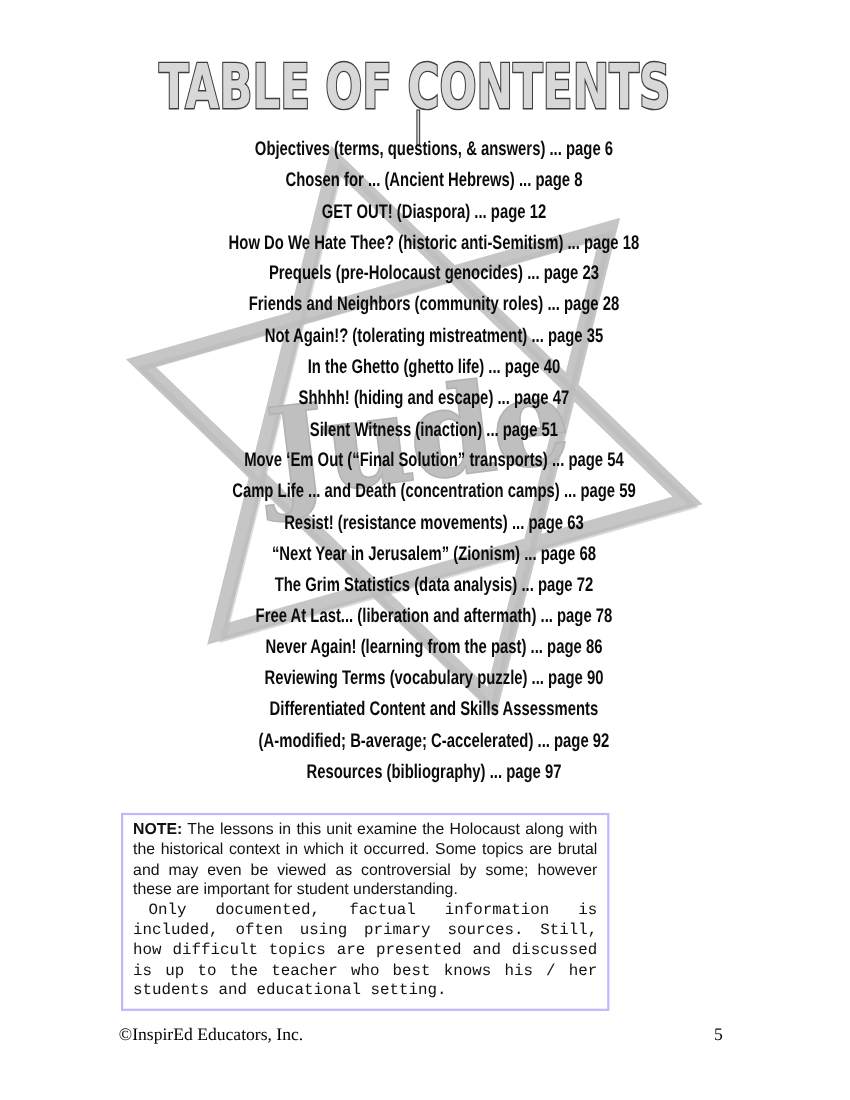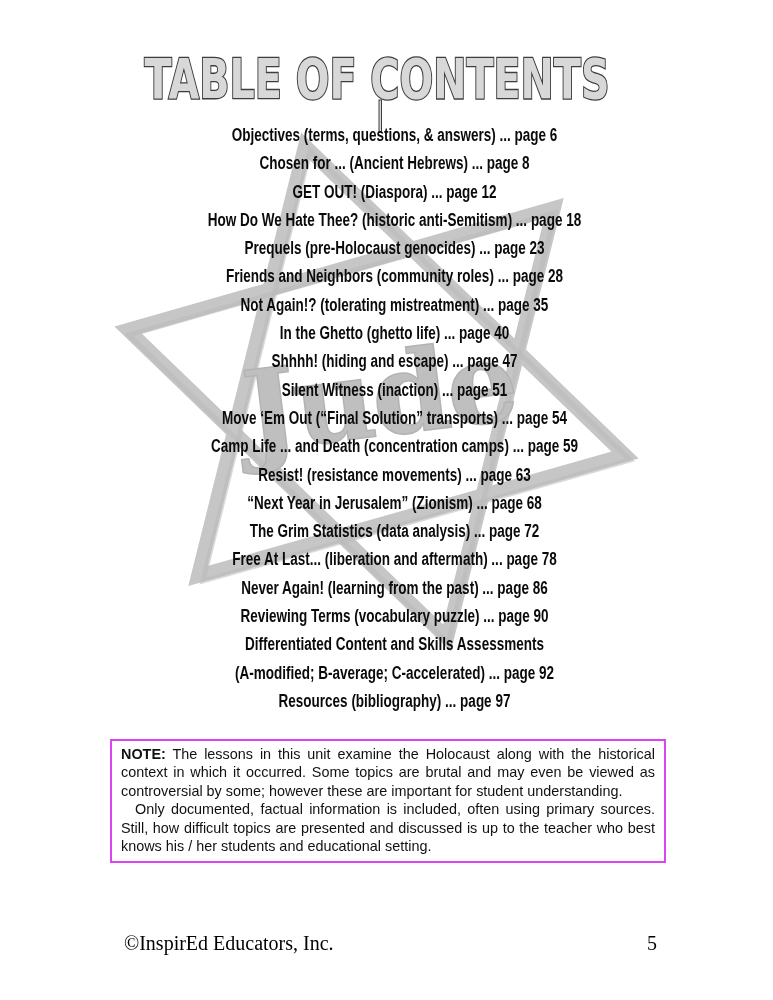--- a/index.html
+++ b/index.html
@@ -62,46 +62,45 @@
     letter-spacing: 0px;
     white-space: nowrap;
     transform: scaleX(0.75);
     transform-origin: 50% 50%;
     color: #0a0a0a;
   }
 
   
   .note-box {
     position: absolute;
-    left: 110px; top: 739px; width: 556px;
+    left: 110px; top: 739px; width: 444px;
     z-index: 2;
-    border: 2px solid #d946ef;
+    border: 2px solid #c4b5fd;
     background: transparent;
     padding: 4px 9px 6px 9px;
     font-size: 14.4px;
     line-height: 18.4px;
     text-align: justify;
     color: #111;
   }
   .note-box p { margin: 0; }
-  .note-box .p2 { text-indent: 14px; }
+  .note-box .p2 { text-indent: 14px; font-family: Liberation Mono, monospace; }
   .note-label { font-weight: bold; }
 
   
   .footer {
     position: absolute;
     left: 108px; right: 116px; top: 932px;
     z-index: 2;
     display: flex;
     justify-content: space-between;
     align-items: baseline;
     font-family: "Liberation Serif", serif;
-    font-size: 20px;
+    font-size: 16px;
     color: #000;
-    margin-left: 16px;
   }
 </style>
 </head>
 <body>
 
 <div class="page">
 
   <svg class="watermark" viewBox="0 0 773 1000" xmlns="http://www.w3.org/2000/svg" aria-hidden="true">
     <polygon class="wm-tri" points="625,455 198,576 305,146"></polygon>
     <polygon class="wm-tri" points="447,638 128,330 554,208"></polygon>

